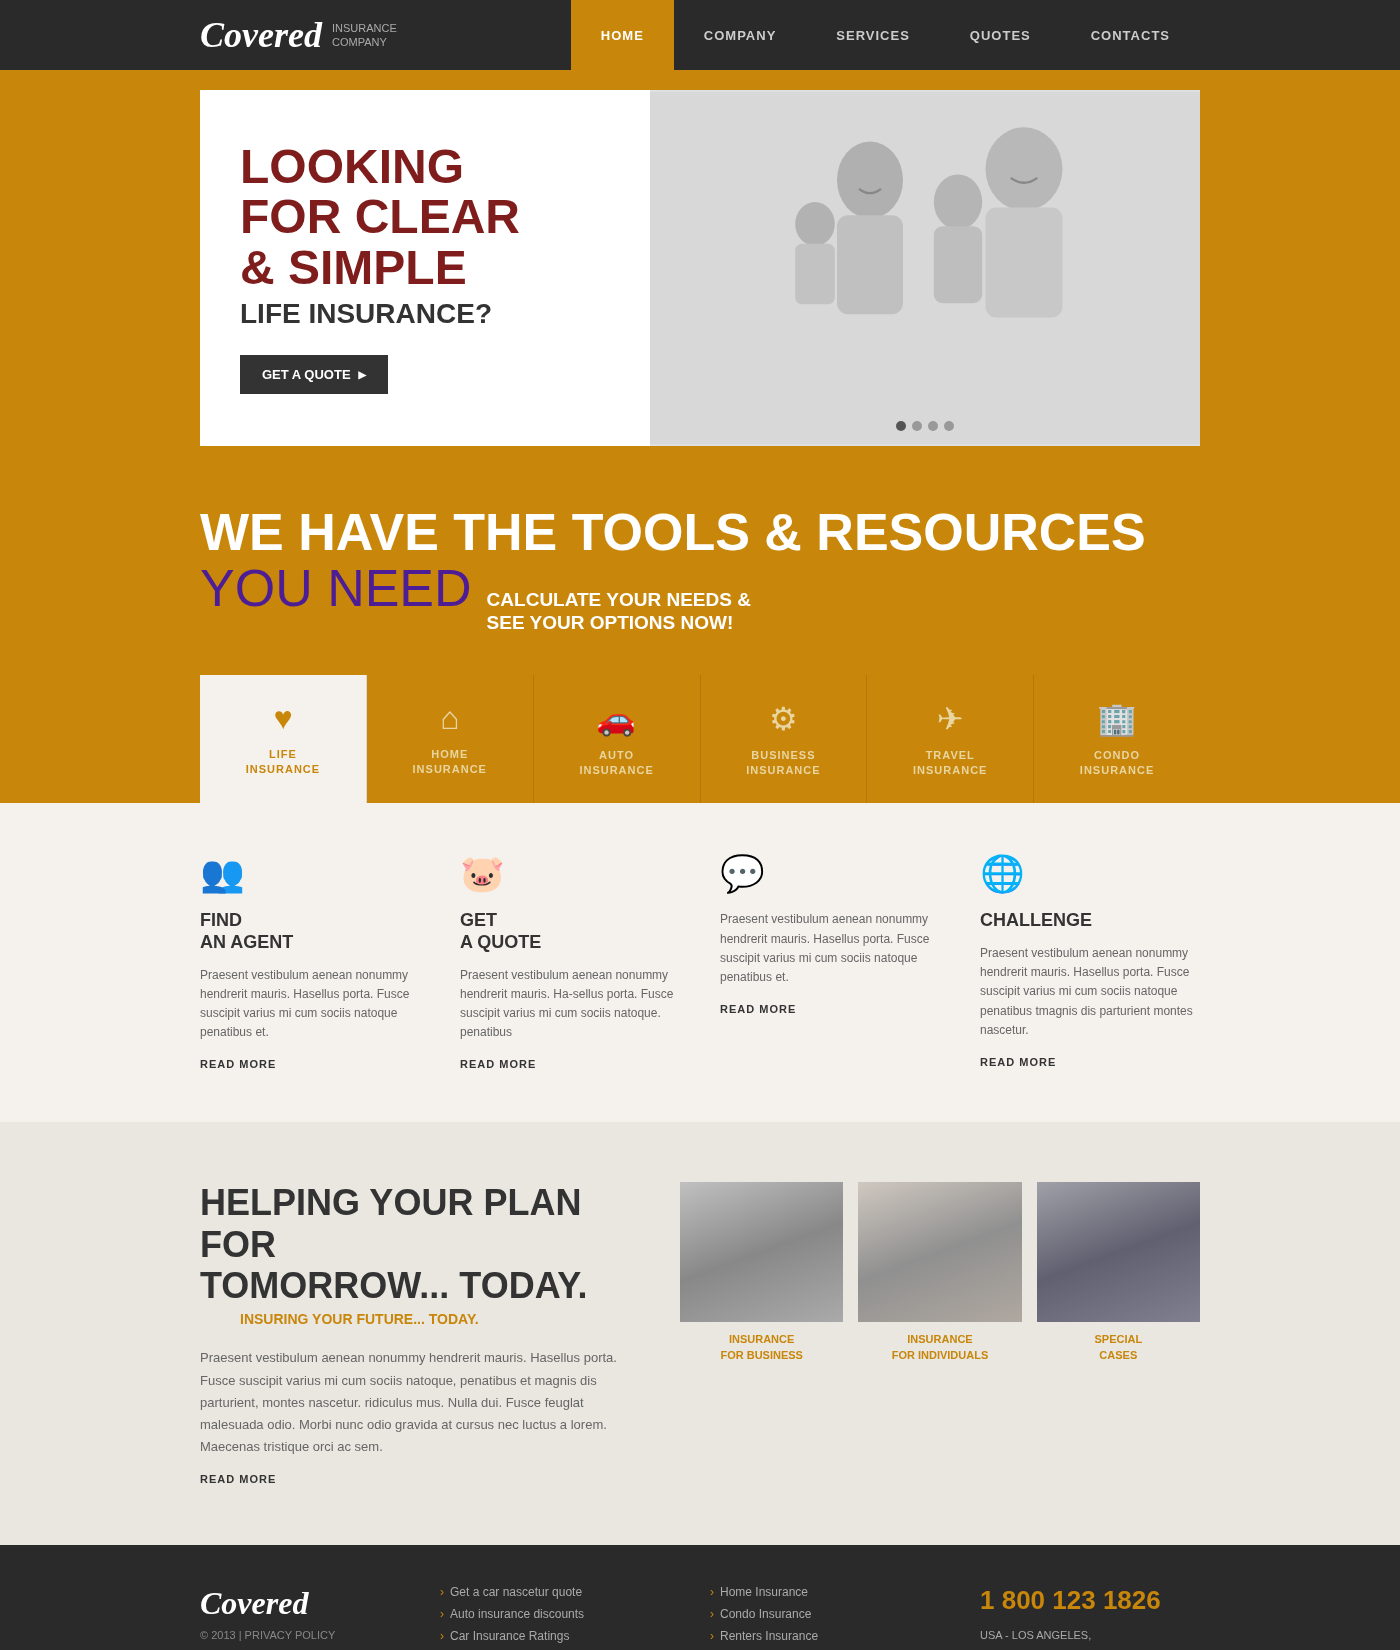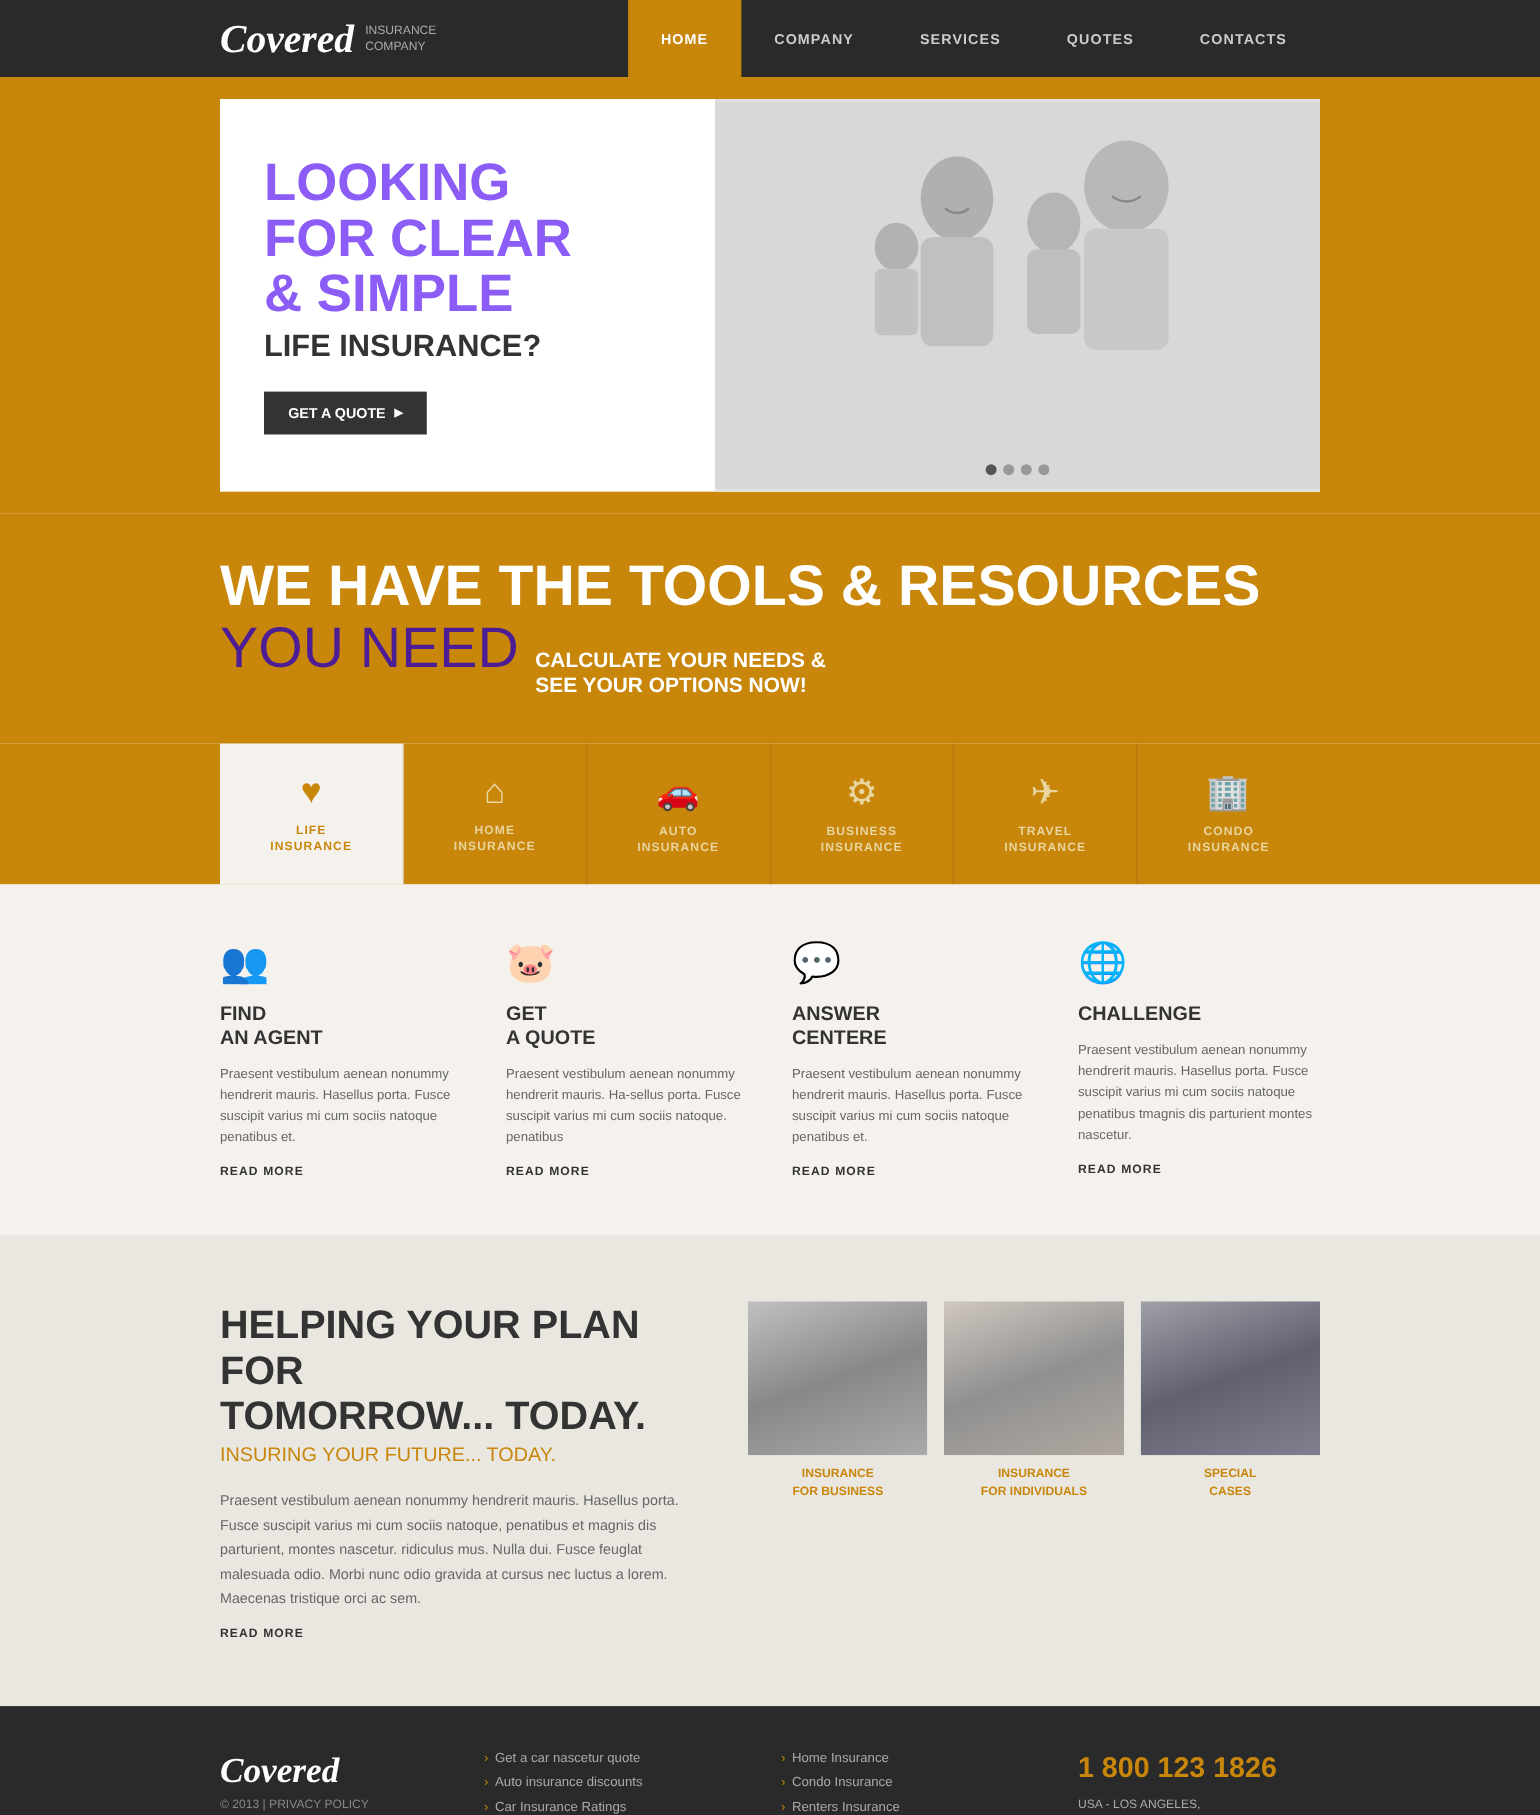--- a/index.html
+++ b/index.html
@@ -11,21 +11,21 @@
     .logo-text { font-family: Georgia, serif; font-style: italic; font-size: 36px; color: white; font-weight: bold; }
     .logo-sub { color: #aaa; font-size: 11px; line-height: 1.3; text-transform: uppercase; }
     .nav { display: flex; gap: 0; }
     .nav-item { padding: 0 30px; height: 70px; display: flex; align-items: center; color: #ccc; font-size: 13px; font-weight: bold; text-transform: uppercase; cursor: pointer; letter-spacing: 1px; }
     .nav-item.active { background: #c8860a; color: white; }
 
     
     .hero-wrapper { background: #c8860a; padding: 20px 200px; }
     .hero-card { background: white; display: flex; align-items: stretch; min-height: 310px; position: relative; overflow: hidden; }
     .hero-content { padding: 40px 40px; flex: 0 0 45%; display: flex; flex-direction: column; justify-content: center; }
-    .hero-title-orange { font-size: 48px; font-weight: 900; color: #8b5cf6; line-height: 1.05; text-transform: uppercase; }
+    .hero-title-orange { font-size: 48px; font-weight: 900; color: #7f1d1d; line-height: 1.05; text-transform: uppercase; }
     .hero-title-black { font-size: 28px; font-weight: 700; color: #333; text-transform: uppercase; margin-top: 5px; }
     .hero-btn { margin-top: 25px; background: #333; color: white; padding: 12px 22px; font-size: 13px; font-weight: bold; text-transform: uppercase; cursor: pointer; display: inline-flex; align-items: center; gap: 8px; border: none; width: fit-content; }
     .hero-btn::after { content: '▶'; font-size: 10px; }
     .hero-image-area { flex: 1; background: #e0e0e0; position: relative; overflow: hidden; }
     
     .family-svg { width: 100%; height: 100%; }
     .hero-dots { position: absolute; bottom: 15px; left: 50%; transform: translateX(-50%); display: flex; gap: 6px; }
     .hero-dot { width: 10px; height: 10px; border-radius: 50%; background: #999; cursor: pointer; }
     .hero-dot.active { background: #555; }
 
@@ -49,21 +49,21 @@
     .service-item { flex: 1; }
     .service-icon { font-size: 36px; color: #555; margin-bottom: 15px; }
     .service-title { font-size: 18px; font-weight: 900; color: #333; text-transform: uppercase; line-height: 1.2; margin-bottom: 12px; }
     .service-desc { font-size: 12px; color: #666; line-height: 1.6; margin-bottom: 12px; }
     .service-link { font-size: 11px; font-weight: bold; color: #333; text-transform: uppercase; letter-spacing: 1px; cursor: pointer; text-decoration: none; }
 
     
     .plan-section { background: #eae7e1; padding: 60px 200px; display: flex; gap: 60px; align-items: flex-start; }
     .plan-left { flex: 0 0 42%; }
     .plan-title { font-size: 36px; font-weight: 900; color: #333; text-transform: uppercase; line-height: 1.15; }
-    .plan-subtitle { font-size: 18px; font-weight: 400; color: #c8860a; text-transform: uppercase; margin-top: 5px; }
+    .plan-subtitle { font-size: 14px; font-weight: 700; color: #c8860a; text-transform: uppercase; margin-top: 5px; margin-left: 40px; }
     .plan-desc { font-size: 13px; color: #666; line-height: 1.7; margin-top: 20px; }
     .plan-read-more { font-size: 11px; font-weight: bold; color: #333; text-transform: uppercase; letter-spacing: 1px; cursor: pointer; margin-top: 15px; display: block; }
     .plan-right { flex: 1; display: flex; gap: 15px; }
     .plan-img-block { flex: 1; display: flex; flex-direction: column; align-items: center; }
     .plan-img { width: 100%; height: 140px; background: #bbb; overflow: hidden; }
     .plan-img-gray { width: 100%; height: 100%; display: flex; align-items: center; justify-content: center; }
     .plan-img-caption { font-size: 11px; font-weight: bold; color: #c8860a; text-transform: uppercase; text-align: center; margin-top: 10px; line-height: 1.4; }
 
     
     .footer { background: #2a2a2a; padding: 40px 200px; display: flex; gap: 60px; align-items: flex-start; }
@@ -180,21 +180,20 @@
     <a class="service-link">READ MORE</a>
   </div>
   <div class="service-item">
     <div class="service-icon">🐷</div>
     <div class="service-title">GET<br>A QUOTE</div>
     <div class="service-desc">Praesent vestibulum aenean nonummy hendrerit mauris. Ha-sellus porta. Fusce suscipit varius mi cum sociis natoque. penatibus</div>
     <a class="service-link">READ MORE</a>
   </div>
   <div class="service-item">
     <div class="service-icon">💬</div>
-    <div class="service-title">ANSWER<br>CENTERE</div>
     <div class="service-desc">Praesent vestibulum aenean nonummy hendrerit mauris. Hasellus porta. Fusce suscipit varius mi cum sociis natoque penatibus et.</div>
     <a class="service-link">READ MORE</a>
   </div>
   <div class="service-item">
     <div class="service-icon">🌐</div>
     <div class="service-title">CHALLENGE</div>
     <div class="service-desc">Praesent vestibulum aenean nonummy hendrerit mauris. Hasellus porta. Fusce suscipit varius mi cum sociis natoque penatibus tmagnis dis parturient montes nascetur.</div>
     <a class="service-link">READ MORE</a>
   </div>
 </div>

